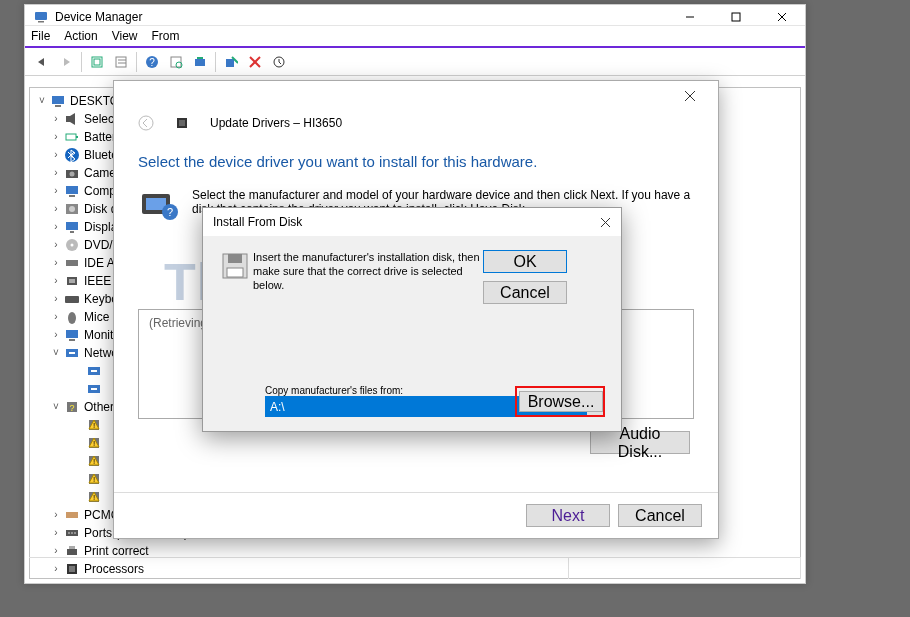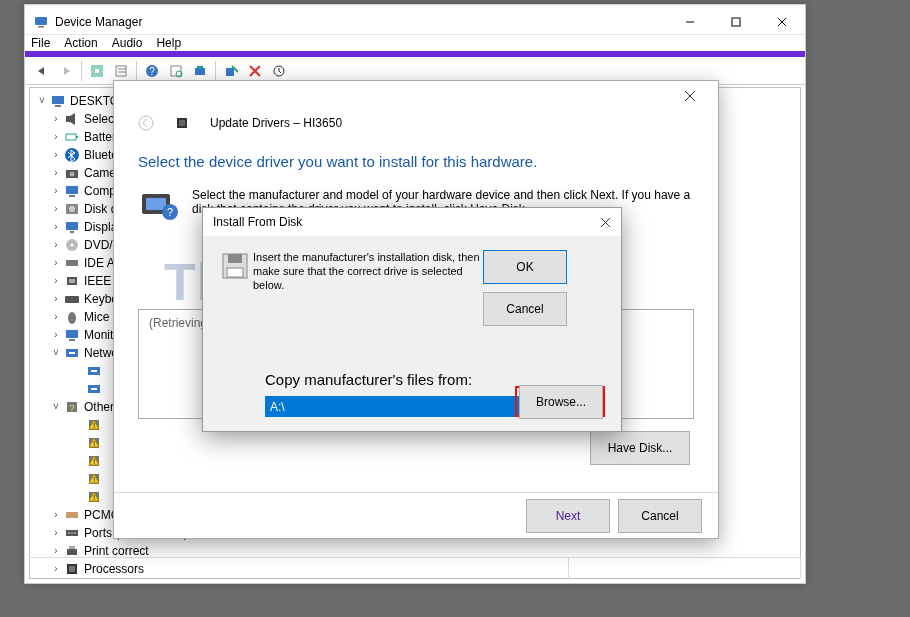--- a/index.html
+++ b/index.html
@@ -1,23 +1,23 @@
 <!DOCTYPE html>
 <html><head>
 <meta charset="utf-8">
 <style>
   html,body{margin:0;padding:0;width:910px;height:617px;font-family:"Segoe UI",Tahoma,sans-serif;font-size:12px;background:#6b6b6b;overflow:hidden}
   *{box-sizing:border-box}
   
   .dm-window{position:absolute;left:24px;top:4px;width:782px;height:580px;background:#fff;border:1px solid #ccc;box-shadow:0 0 8px rgba(0,0,0,0.2)}
-  .dm-titlebar{height:30px;display:flex;align-items:center;padding:4px 0 0 8px;background:#fff;border-bottom:1px solid #e5e5e5}
+  .dm-titlebar{height:21px;display:flex;align-items:center;padding:4px 0 0 8px;background:#fff;border-bottom:1px solid #e5e5e5}
   .dm-titlebar .ico{width:16px;height:16px;margin-right:6px}
   .dm-titlebar .title{flex:1;font-size:12px;color:#000}
   .dm-titlebar .winbtn{width:46px;height:30px;display:flex;align-items:center;justify-content:center;color:#333}
-  .dm-menubar{height:22px;display:flex;align-items:center;padding:0 6px;gap:14px;border-bottom:6px solid #6d28d9;font-size:12px;color:#000}
+  .dm-menubar{height:22px;display:flex;align-items:center;padding:0 6px;gap:14px;border-bottom:2px solid #6d28d9;font-size:12px;color:#000}
   .dm-toolbar{height:28px;display:flex;align-items:center;gap:2px;padding:0 6px;border-bottom:1px solid #d0d0d0;background:#fff}
   .tb-btn{width:22px;height:22px;border:1px solid transparent;display:flex;align-items:center;justify-content:center}
   .tb-sep{width:1px;height:20px;background:#d0d0d0;margin:0 2px}
   .dm-body{position:absolute;left:4px;right:4px;top:82px;bottom:4px;border:1px solid #c0c0c0;background:#fff;overflow:hidden}
   .tree{padding:4px 6px;font-size:12px;color:#000;line-height:18px}
   .tree .row{display:flex;align-items:center;height:18px;white-space:nowrap}
   .tree .exp{width:12px;text-align:center;color:#555;font-size:10px}
   .tree .ic{width:16px;height:16px;margin:0 4px 0 2px;flex:0 0 16px}
   .status-strip{position:absolute;left:4px;right:4px;bottom:4px;height:22px;border-top:1px solid #dcdcdc;display:flex}
   .status-strip div{border-right:1px solid #dcdcdc;height:100%}
@@ -25,32 +25,32 @@
   .wiz{position:absolute;left:113px;top:80px;width:606px;height:459px;background:#fff;border:1px solid #aaa;box-shadow:0 6px 20px rgba(0,0,0,0.35)}
   .wiz-titlebar{height:30px;display:flex;align-items:center;padding:0 8px}
   .wiz-titlebar .title{flex:1}
   .wiz-close{width:40px;height:30px;display:flex;align-items:center;justify-content:center}
   .wiz-head{display:flex;align-items:center;gap:20px;padding:4px 24px 12px 24px}
   .wiz h1{font-size:15px;color:#1959a6;font-weight:400;margin:10px 24px 18px 24px}
   .wiz .hint{display:flex;gap:14px;padding:0 24px;font-size:12px;color:#000}
   .wiz .listbox{position:absolute;left:24px;right:24px;top:228px;height:110px;border:1px solid #aaa;background:#fff;color:#666;padding:6px 10px;font-size:12px}
   .wiz .havebtn{position:absolute;right:28px;top:350px;width:100px;height:23px}
   .wiz-footer{position:absolute;left:0;right:0;bottom:0;height:46px;border-top:1px solid #dcdcdc;display:flex;justify-content:flex-end;align-items:center;gap:8px;padding:0 16px}
-  .btn{min-width:84px;height:23px;background:#e1e1e1;border:1px solid #adadad;font-size:12px;color:#000;padding:16px 12px;display:inline-flex;align-items:center;justify-content:center}
+  .btn{min-width:84px;height:23px;background:#e1e1e1;border:1px solid #adadad;font-size:16px;color:#000;padding:0 12px;display:inline-flex;align-items:center;justify-content:center}
   .btn.disabled{color:#4c1d95}
   
   .ifd{position:absolute;left:202px;top:207px;width:420px;height:225px;background:#f0f0f0;border:1px solid #999;box-shadow:0 6px 24px rgba(0,0,0,0.4)}
   .ifd-titlebar{height:28px;background:#fff;display:flex;align-items:center;padding:0 10px;font-size:12px}
   .ifd-titlebar .title{flex:1}
   .ifd-body{padding:14px 16px 0 16px;display:flex;}
   .ifd-body .txt{font-size:11px;line-height:14px;color:#000;width:230px}
   .ifd-right{display:flex;flex-direction:column;gap:8px}
   .ifd-right .btn{width:78px}
   .ifd-lower{position:absolute;left:62px;right:16px;bottom:14px}
-  .ifd-lower label{font-size:15px;display:block;margin-bottom:8px}
+  .ifd-lower label{font-size:10px;display:block;margin-bottom:0}
   .combo{display:flex}
   .combo input{flex:1;height:21px;border:1px solid #0078d7;background:#0078d7;color:#fff;padding:0 4px;font-size:12px;outline:none}
   .combo .dd{width:18px;height:21px;border:1px solid #7a7a7a;border-left:none;background:#e1e1e1;display:flex;align-items:center;justify-content:center}
   .browse-wrap{position:absolute;right:0;bottom:0;width:90px;height:31px;border:2px solid #e11;display:flex;align-items:center;justify-content:flex-end}
   .browse-wrap .btn{width:76px;height:21px;position:relative}
   
   .wm{position:absolute;left:164px;top:252px;font-size:52px;font-weight:700;color:rgba(55,95,150,0.3);letter-spacing:1px;pointer-events:none;white-space:nowrap;font-family:Arial,sans-serif}
   .wm .dot{color:rgba(210,60,40,0.35)}
   
   svg{display:block}
@@ -81,22 +81,22 @@
         <svg width="10" height="10">
           <line x1="1" y1="1" x2="9" y2="9" stroke="#000"></line>
           <line x1="9" y1="1" x2="1" y2="9" stroke="#000"></line>
         </svg>
       </div>
   </div>
 
   <div class="dm-menubar">
     <span>File</span>
     <span>Action</span>
-    <span>Audio</span>
-    <span>Help</span>
+    <span>View</span>
+    <span>From</span>
   </div>
 
   <div class="dm-toolbar">
     <div class="tb-btn">
         <svg width="14" height="12">
           <path d="M9 2 L3 6 L9 10 Z" fill="#555"></path>
         </svg>
       </div>
     <div class="tb-btn">
         <svg width="14" height="12">
@@ -476,21 +476,21 @@
           <rect x="8" y="10" width="20" height="12" fill="#6aa0e8"></rect>
           <circle cx="32" cy="24" r="8" fill="#3a78c7"></circle>
           <text x="32" y="28" font-size="11" fill="#fff" text-anchor="middle">?</text>
         </svg>
     </span>
     <span style="flex:1">Select the manufacturer and model of your hardware device and then click Next. If you have a disk that contains the driver you want to install, click Have Disk.</span>
   </div>
   <div class="listbox">
     <span>(Retrieving a list of all devices)</span>
   </div>
-  <button class="btn havebtn">Have Disk...</button>
+  <button class="btn havebtn">Audio Disk...</button>
   <div class="wiz-footer">
     <button class="btn disabled">Next</button>
     <button class="btn">Cancel</button>
   </div>
 </div>
 
 <div class="wm">
   <span>ThongWP</span><span class="dot">.</span><span>Com</span>
 </div>
 

